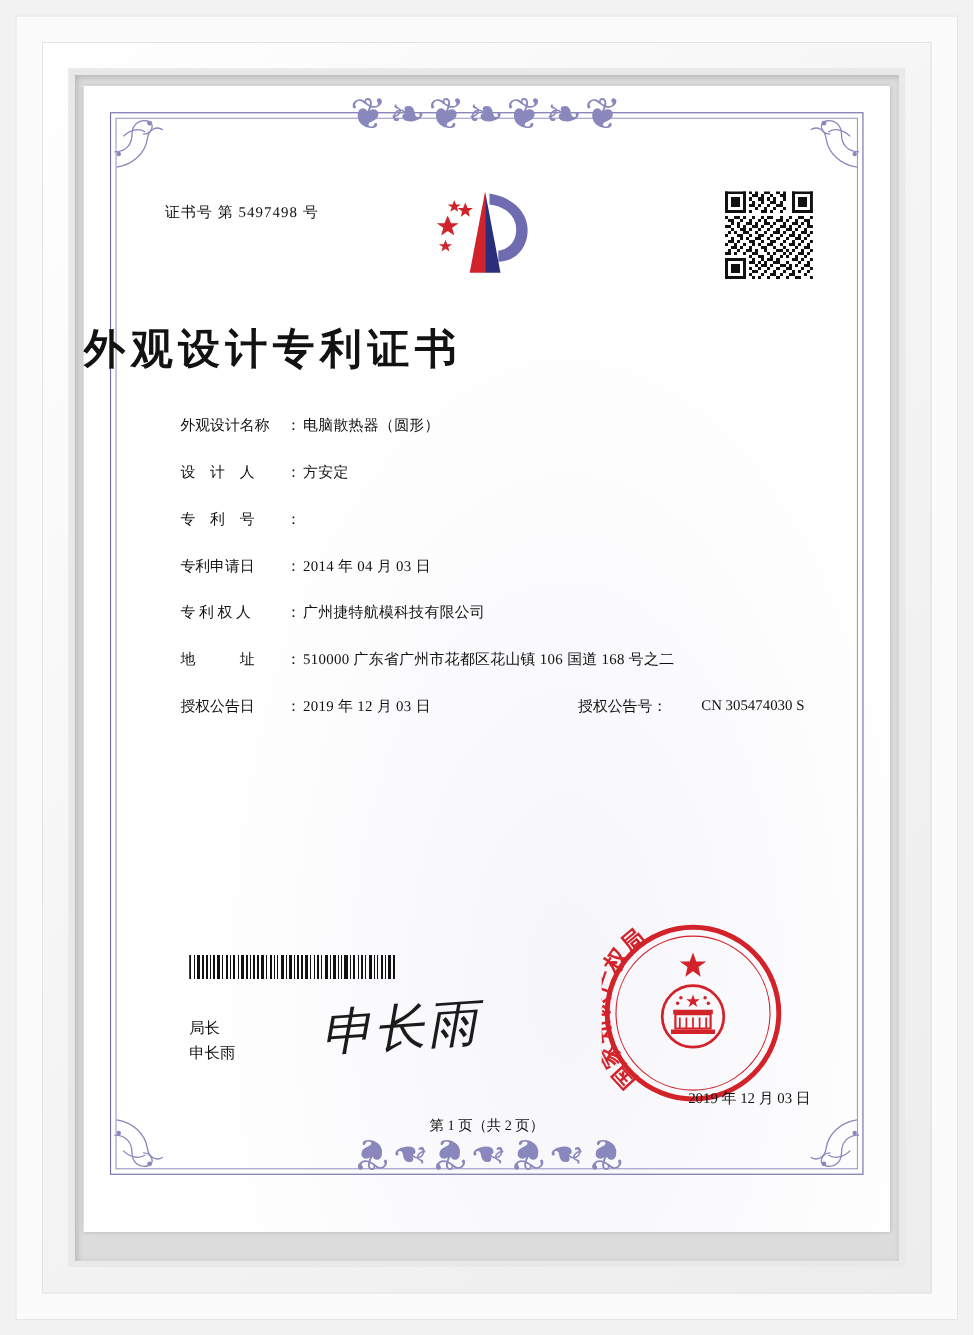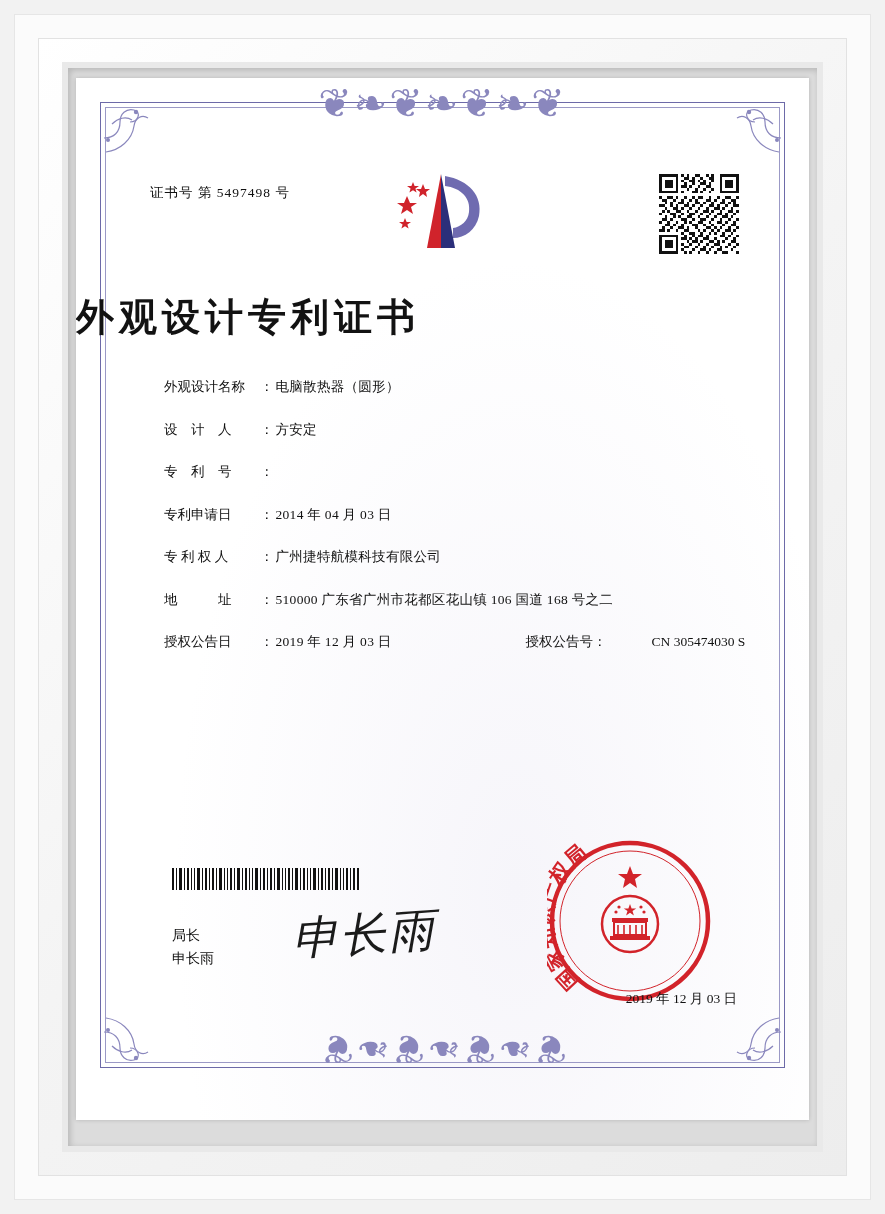--- a/index.html
+++ b/index.html
@@ -156,39 +156,39 @@
 
   
   .fields {
     position: absolute;
     left: 88px;
     right: 60px;
     top: 300px;
   }
   .field-row {
     display: flex;
-    align-items: center;
+    align-items: flex-start;
     margin-bottom: 24.5px;
     font-size: 13.5px;
     color: #111;
   }
   .field-label {
     width: 96px;
     flex: none;
     letter-spacing: 0;
     white-space: nowrap;
   }
   .field-colon { margin-right: 2px; }
   .field-value {
     flex: 1;
     letter-spacing: 0.3px;
   }
   .field-row.split .field-value { flex: none; width: 250px; }
   .field-sub-label { width: 112px; flex: none; }
-  .field-sub-value { flex: 1; margin-left: 14px; }
+  .field-sub-value { flex: 1; }
 
   
   .body-text {
     position: absolute;
     left: 80px;
     right: 62px;
     top: 580px;
     font-size: 13.2px;
     line-height: 25px;
     color: #111;
@@ -696,15 +696,16 @@
               <circle cx="-14" cy="-12" r="1.6"></circle>
             <circle cx="11" cy="-17" r="1.6"></circle>
               <circle cx="14" cy="-12" r="1.6"></circle>
           </g>
         </g>
         <polygon points="83,28 86,36 95,36 88,41 90,50 83,45 76,50 78,41 71,36 80,36" fill="#d2232a"></polygon>
       </svg>
     </div>
     <div class="seal-date">2019 年 12 月 03 日</div>
 
+    <div class="page-no">第 1 页（共 2 页）</div>
   </div>
 
 </div>
 
 </body></html>

